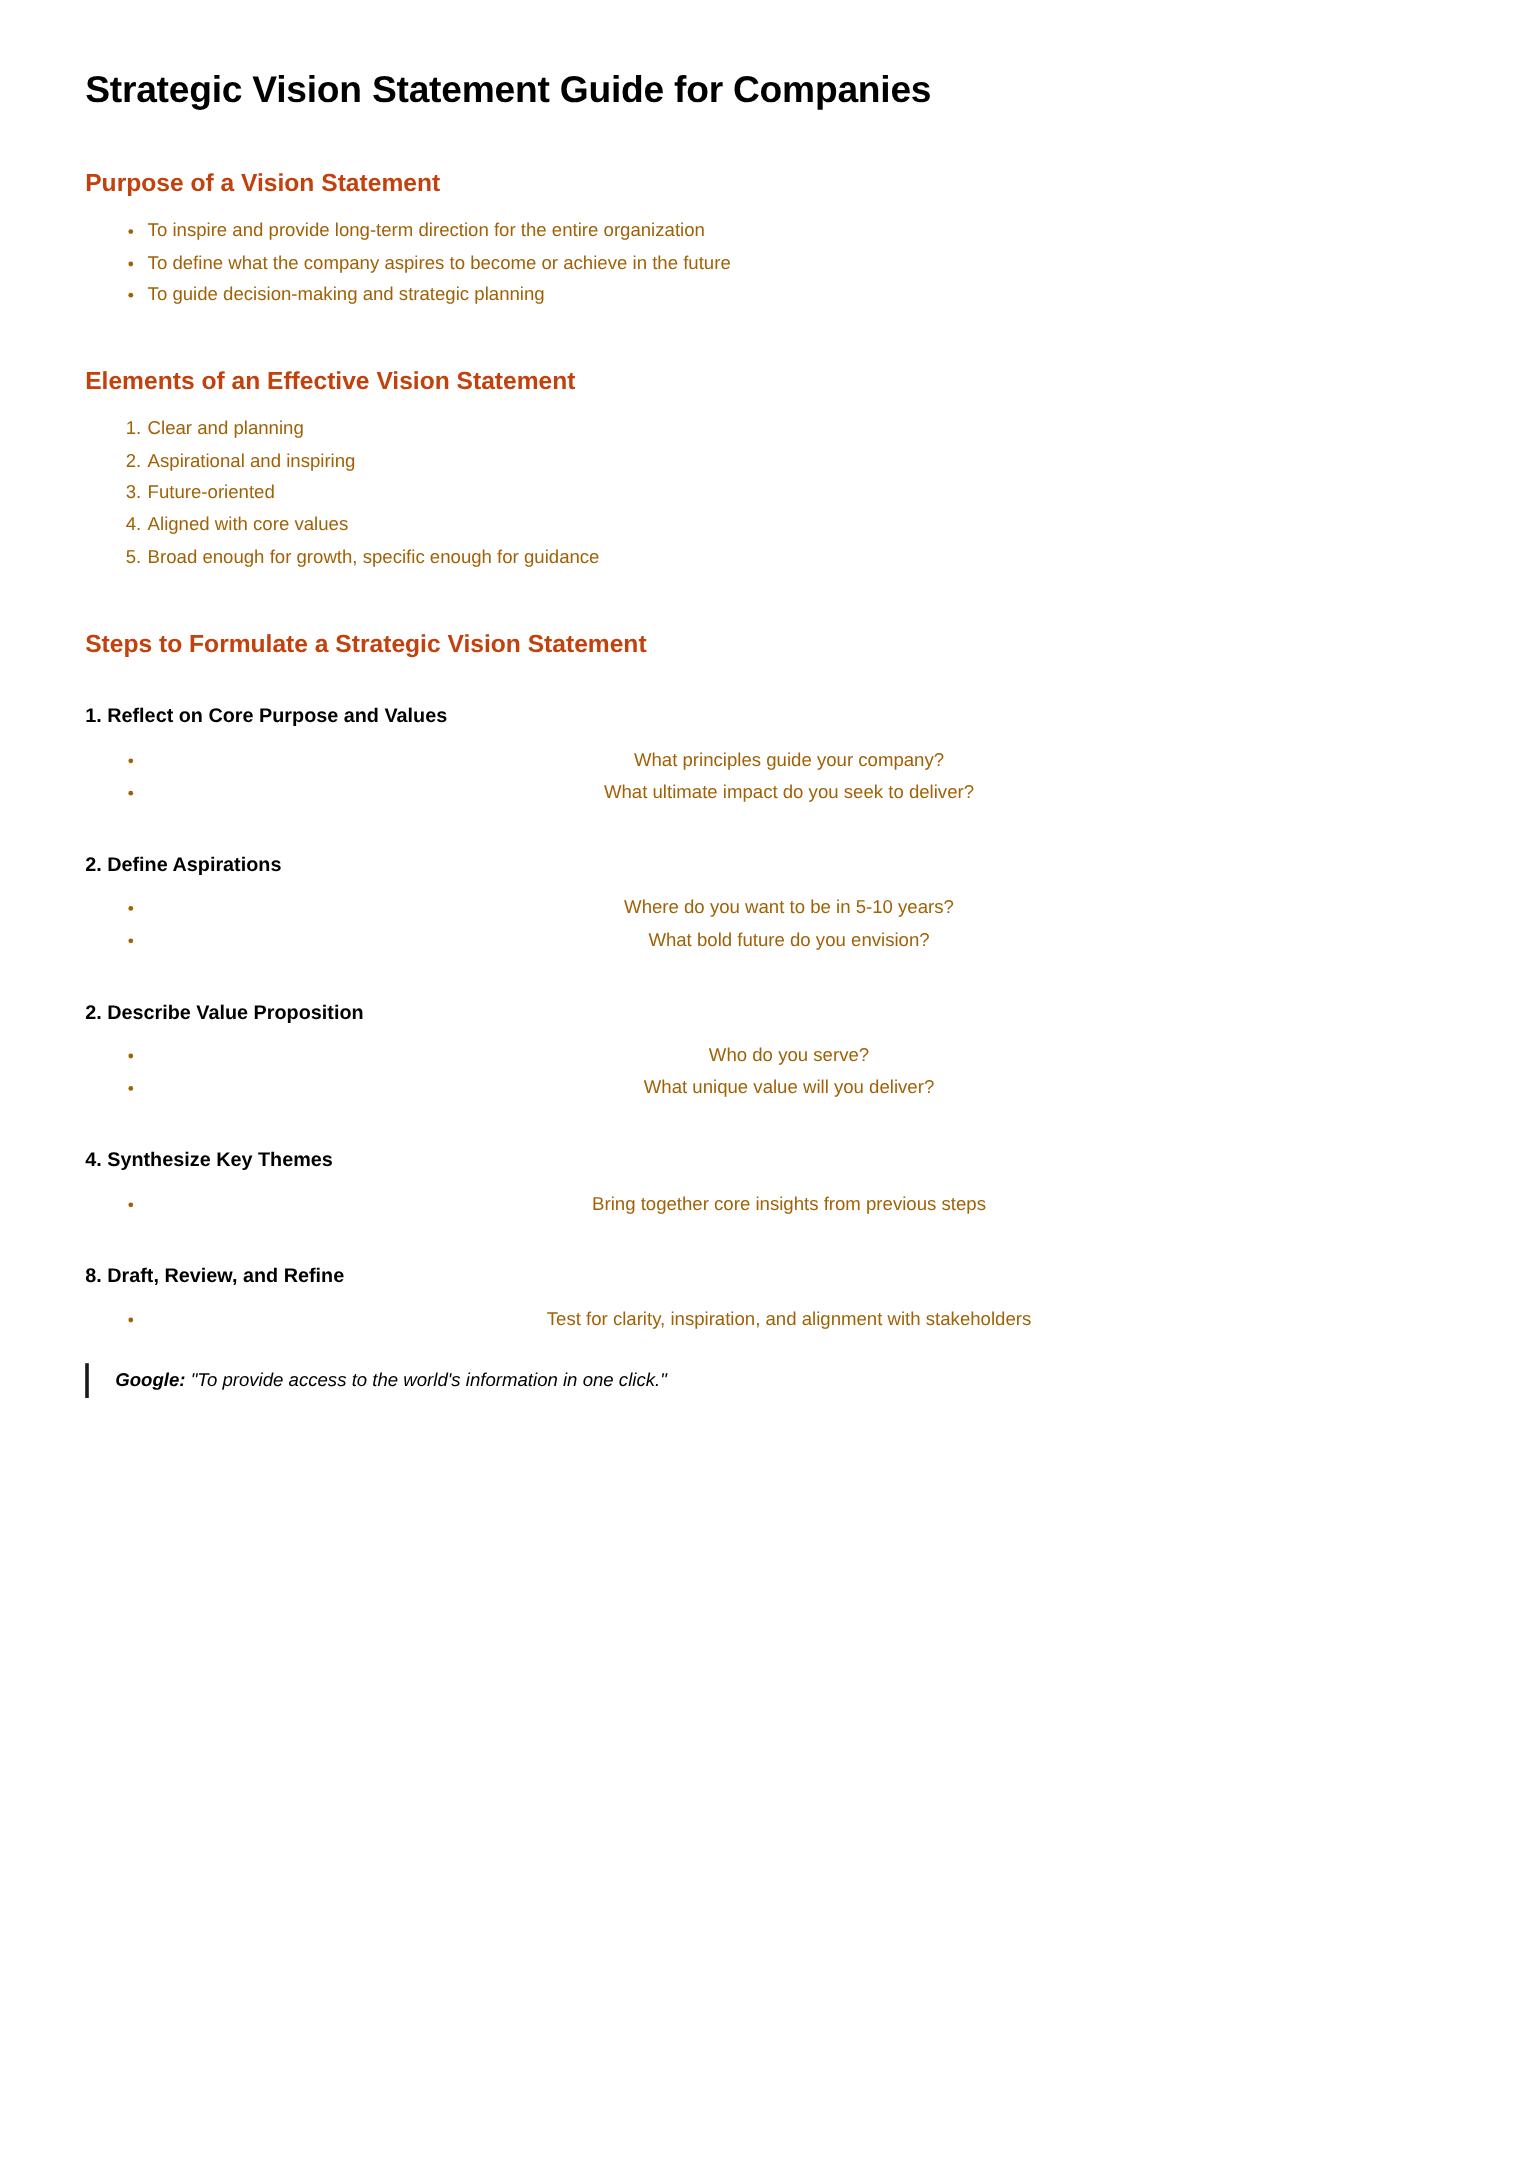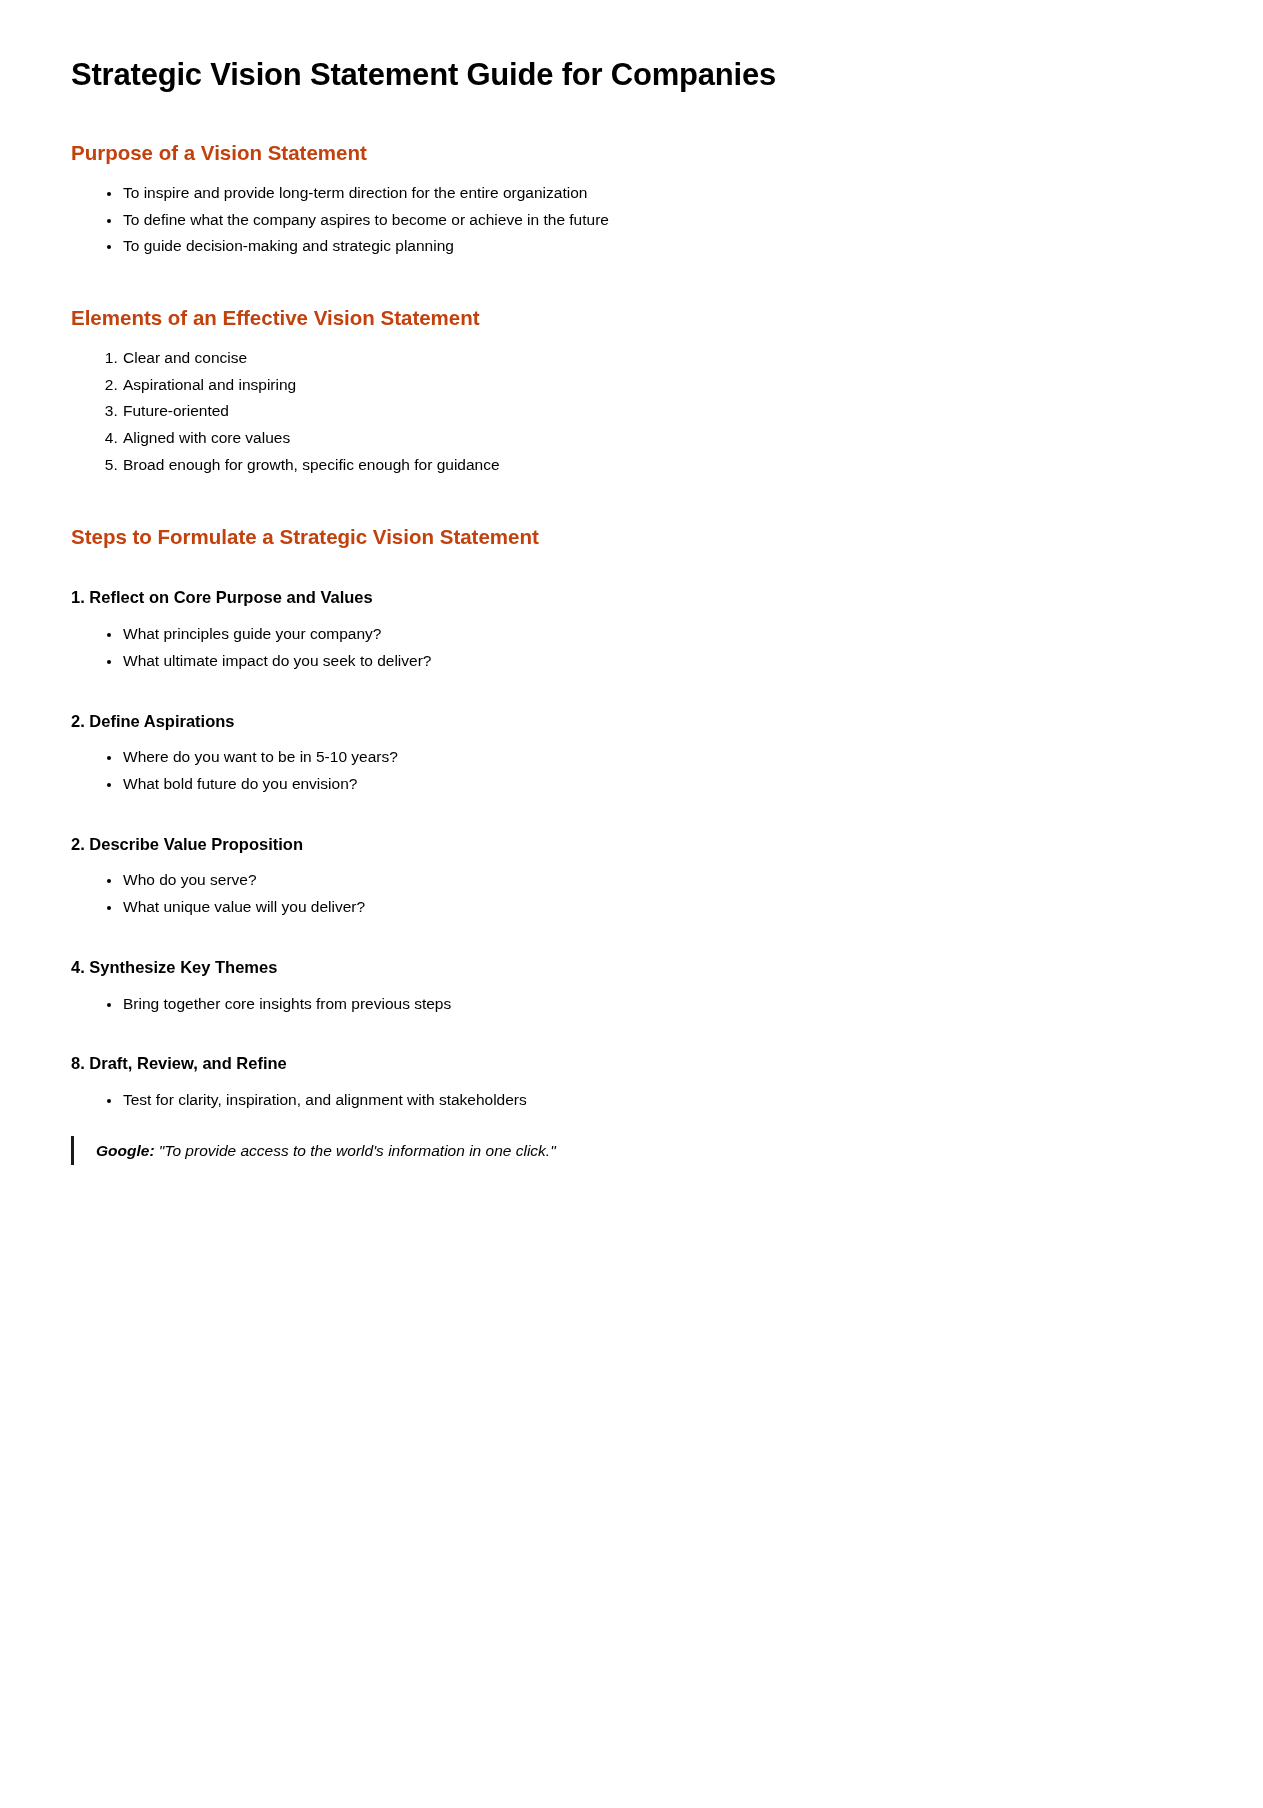--- a/index.html
+++ b/index.html
@@ -48,26 +48,26 @@
     margin: 16px 0 0 0;
     padding-left: 51px;
     list-style-position: outside;
   }
   ul.doc-list { list-style-type: disc; }
   ol.doc-list { list-style-type: decimal; }
   ul.doc-list li, ol.doc-list li {
     font-size: 15.5px;
     line-height: 1.47;
     margin: 0 0 4px 0;
-    color: #000000;
+    color: #a16207;
     padding-left: 1px;
   }
   ul.doc-list li::marker { font-size: 13px; }
   ol.doc-list li::marker { font-size: 15.5px; }
-  ul.tight-list { margin-top: 15px; }
+  ul.tight-list { margin-top: 15px; text-align: center; }
   blockquote.sample-quote {
     margin: 24px 0 0 0;
     padding: 3px 0 3px 22px;
     border-left: 3px solid #1a1a1a;
     font-style: italic;
     font-size: 15.5px;
     line-height: 1.5;
     color: #000;
   }
   blockquote.sample-quote .q-source {
@@ -84,21 +84,21 @@
 
   <h2 class="section-title">Purpose of a Vision Statement</h2>
   <ul class="doc-list">
     <li>To inspire and provide long-term direction for the entire organization</li>
     <li>To define what the company aspires to become or achieve in the future</li>
     <li>To guide decision-making and strategic planning</li>
   </ul>
 
   <h2 class="section-title">Elements of an Effective Vision Statement</h2>
   <ol class="doc-list">
-    <li>Clear and concise</li>
+    <li>Clear and planning</li>
     <li>Aspirational and inspiring</li>
     <li>Future-oriented</li>
     <li>Aligned with core values</li>
     <li>Broad enough for growth, specific enough for guidance</li>
   </ol>
 
   <h2 class="section-title">Steps to Formulate a Strategic Vision Statement</h2>
 
   <h3 class="step-title">1. Reflect on Core Purpose and Values</h3>
   <ul class="doc-list tight-list">

